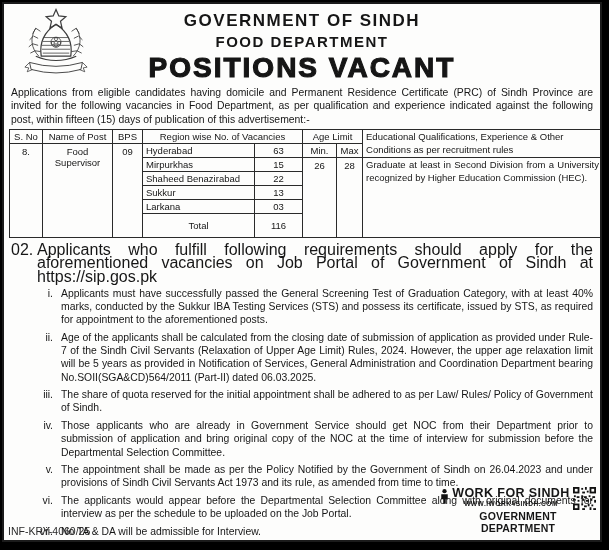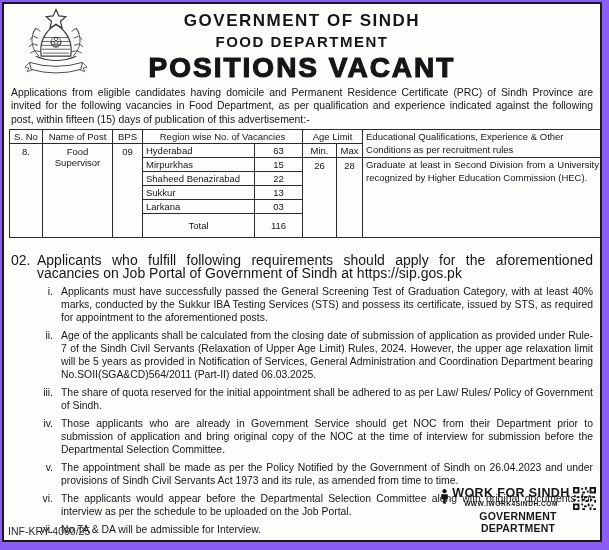--- a/index.html
+++ b/index.html
@@ -1,19 +1,19 @@
 <!DOCTYPE html>
 <html><head>
 <meta charset="utf-8">
 <style>
   * { margin:0; padding:0; box-sizing:border-box; }
   html,body { background:#f4f4f2; }
   body { font-family:"Liberation Sans", sans-serif; color:#161616; }
   .page {
-    position:relative; width:609px; height:550px; background:#8b5cf6;
+    position:relative; width:609px; height:550px; background:#000000;
     overflow:hidden;
   }
   .frame {
     position:absolute; left:2px; top:2px; width:600px; height:540px;
     border:2px solid #1b1b1b; background:#fdfdfc; padding:3px 5px 0 5px;
     overflow:hidden;
   }
   
   .crest { position:absolute; left:12px; top:4px; width:80px; height:70px; }
   .titles { text-align:center; padding-top:4px; }
@@ -26,21 +26,21 @@
   table { border-collapse:collapse; width:593px; table-layout:fixed; font-size:9.5px; line-height:11px; }
   th, td { border:1px solid #2a2a2a; padding:1px 3px; font-weight:normal; vertical-align:middle; }
   th { height:14px; }
   td.center { text-align:center; }
   td.topcell { vertical-align:top; text-align:center; padding-top:2px; }
   td.regname { text-align:left; height:12px; }
   td.qualhead { vertical-align:top; text-align:left; line-height:12.5px; padding-top:1px; }
   td.qualtext { vertical-align:top; text-align:justify; line-height:12.5px; padding-top:1px; }
   tr.totalrow td { height:24px; }
   
-  .p02 { display:flex; margin:16px 2px 4px 2px; font-size:14px; line-height:13.2px; }
+  .p02 { display:flex; margin:5px 2px 4px 2px; font-size:16px; line-height:13.2px; }
   .p02 .num { width:26px; flex:none; }
   .p02 .txt { flex:1; text-align:justify; }
   .items { margin:0 2px 0 26px; }
   .item { display:flex; margin-bottom:4.5px; font-size:10.4px; line-height:13.2px; }
   .item .rnum { width:18px; flex:none; text-align:right; margin-right:8px; }
   .item .itxt { flex:1; text-align:justify; }
   
   .sig { text-align:center; font-weight:bold; font-size:11.5px; line-height:15px; letter-spacing:.4px; margin-top:7px; }
   .ref { position:absolute; left:4px; bottom:3px; font-size:10.5px; color:#2a2a2a; }
   .brand { position:absolute; right:6px; bottom:6px; width:152px; text-align:center; }

